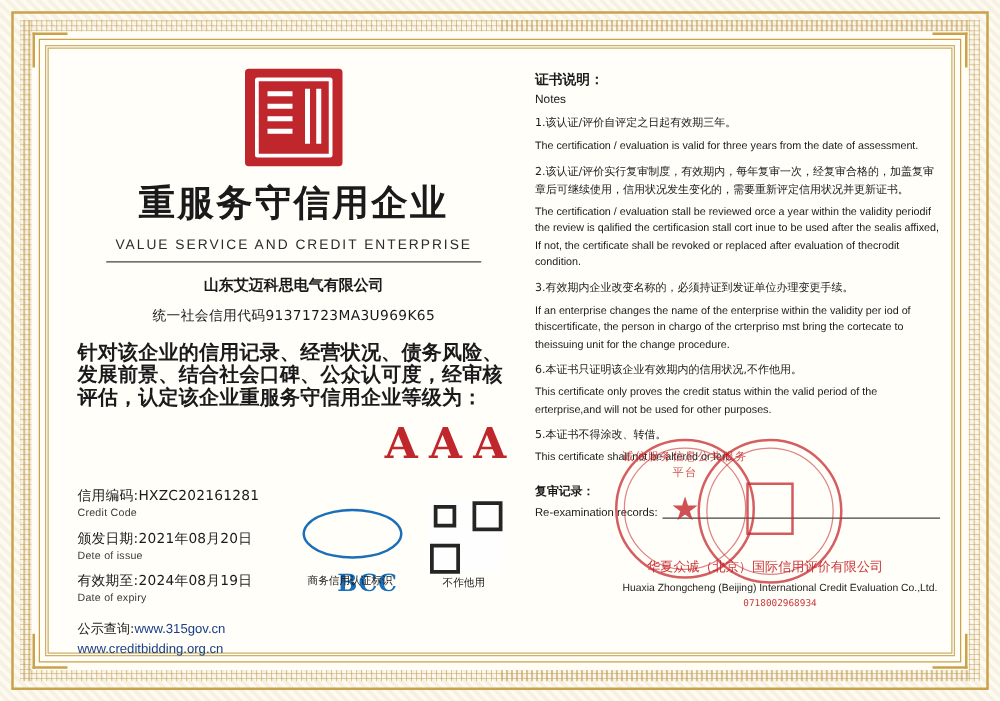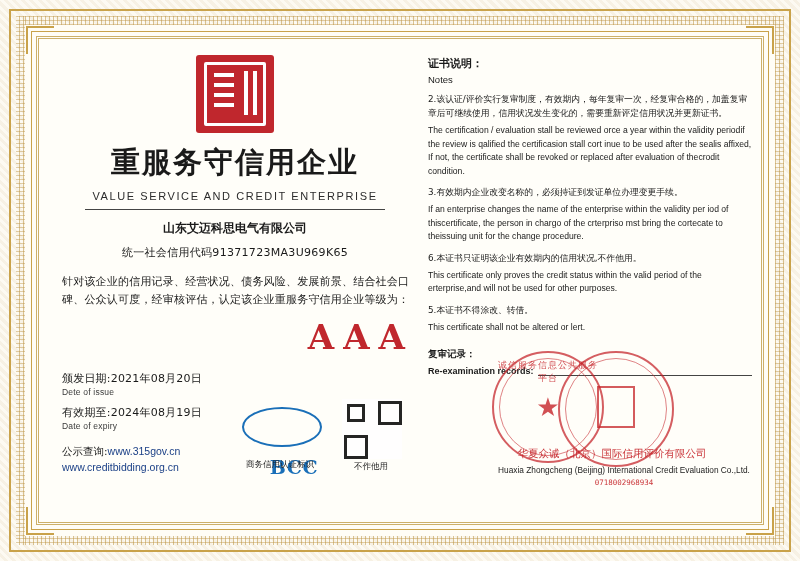--- a/index.html
+++ b/index.html
@@ -171,24 +171,25 @@
     text-align: center;
     font-family: "DejaVu Sans", sans-serif;
     font-size: 11px;
     color: #1a1a1a;
     margin-top: 8px;
     letter-spacing: 0.3px;
   }
   .body-text {
     margin: 13px 0 0 6px;
     font-family: "DejaVu Sans", sans-serif;
-    font-size: 11px;
+    font-size: 16px;
     line-height: 18px;
     color: #1a1a1a;
     letter-spacing: 0.2px;
+    font-weight: bold;
   }
   .grade {
     text-align: right;
     font-family: "DejaVu Serif", serif;
     font-weight: bold;
     font-size: 34px;
     color: #c0272d;
     letter-spacing: 9px;
     margin-top: 8px;
     padding-left: 9px;
@@ -331,21 +332,20 @@
     font-weight: bold;
     color: #1a1a1a;
   }
   .reexam-en {
     font-size: 9px;
     color: #1a1a1a;
     margin-top: 5px;
     display: flex;
     align-items: flex-end;
     gap: 4px;
-    font-weight: bold;
   }
   .reexam-en .line {
     flex: 1;
     border-bottom: 1px solid #444;
     height: 9px;
   }
 
   
   .stamp {
     position: absolute;
@@ -460,20 +460,24 @@
       <div class="usci">
         <span>统一社会信用代码</span><span>91371723MA3U969K65</span>
       </div>
 
       <div class="body-text">针对该企业的信用记录、经营状况、债务风险、发展前景、结合社会口碑、公众认可度，经审核评估，认定该企业重服务守信用企业等级为：</div>
 
       <div class="grade">AAA</div>
 
       <div class="fields">
         <div class="field">
+          <div class="cn">信用编码:HXZC202161281</div>
+          <div class="en">Credit Code</div>
+        </div>
+        <div class="field">
           <div class="cn">颁发日期:2021年08月20日</div>
           <div class="en">Dete of issue</div>
         </div>
         <div class="field">
           <div class="cn">有效期至:2024年08月19日</div>
           <div class="en">Date of expiry</div>
         </div>
       </div>
 
       <div class="links">
@@ -495,20 +499,24 @@
         <div class="qr-caption">不作他用</div>
       </div>
 
     </div>
 
     <div class="right-pane">
 
       <div class="notes-title-cn">证书说明：</div>
       <div class="notes-title-en">Notes</div>
 
+      <div>
+        <div class="note-cn">1.该认证/评价自评定之日起有效期三年。</div>
+        <div class="note-en">The certification / evaluation is valid for three years from the date of assessment.</div>
+      </div>
       <div>
         <div class="note-cn">2.该认证/评价实行复审制度，有效期内，每年复审一次，经复审合格的，加盖复审章后可继续使用，信用状况发生变化的，需要重新评定信用状况并更新证书。</div>
         <div class="note-en">The certification / evaluation stall be reviewed orce a year within the validity periodif the review is qalified the certificasion stall cort inue to be used after the sealis affixed, If not, the certificate shall be revoked or replaced after evaluation of thecrodit condition.</div>
       </div>
       <div>
         <div class="note-cn">3.有效期内企业改变名称的，必须持证到发证单位办理变更手续。</div>
         <div class="note-en">If an enterprise changes the name of the enterprise within the validity per iod of thiscertificate, the person in chargo of the crterpriso mst bring the cortecate to theissuing unit for the change procedure.</div>
       </div>
       <div>
         <div class="note-cn">6.本证书只证明该企业有效期内的信用状况,不作他用。</div>

